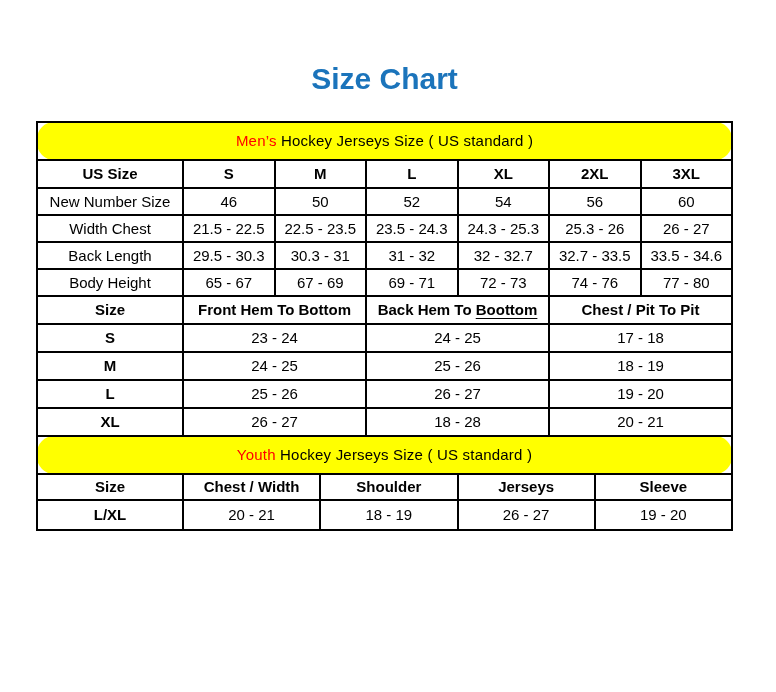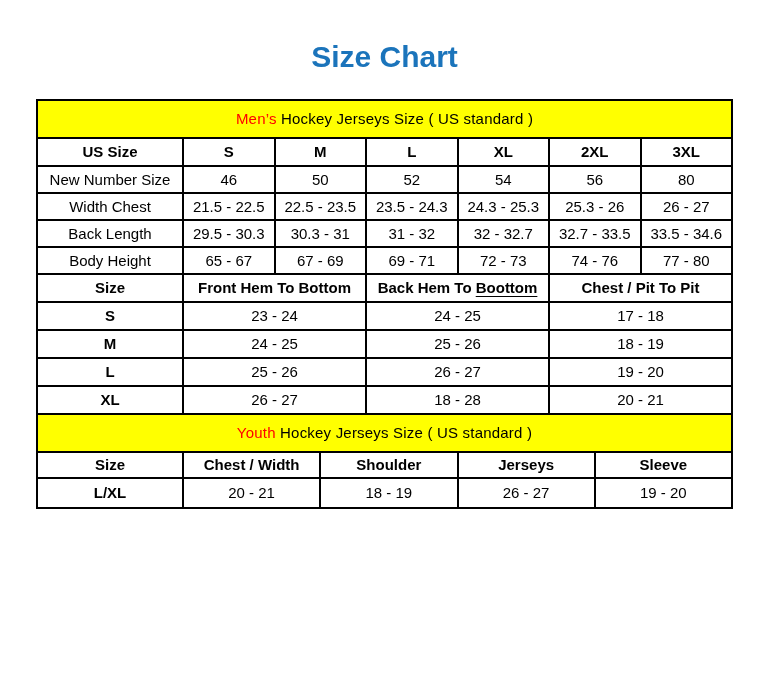--- a/index.html
+++ b/index.html
@@ -8,21 +8,21 @@
     width:776px; height:692px;
     font-family:"Liberation Sans", sans-serif;
     color:#000000;
     overflow:hidden;
   }
   .page { position:relative; width:776px; height:692px; background:#ffffff; }
   .title {
     display:block;
     width:697px;
     margin-left:36px;
-    padding-top:40px;
+    padding-top:62px;
     text-align:center;
     font-size:30px;
     line-height:1.15;
     font-weight:bold;
     color:#1B74BB;
   }
   .tables { width:697px; margin:24px 0 0 36px; }
   table.size-table {
     border-collapse:collapse;
     table-layout:fixed;
@@ -41,20 +41,21 @@
   }
   .size-table th { font-weight:bold; }
   .size-table td { font-weight:normal; }
   .label-col { width:146px; }
   .banner-cell {
     background:#FFFF00;
     height:38px;
     font-size:17px;
     font-weight:bold;
     letter-spacing:0.2px;
+    border-radius:17px;
   }
   .banner-highlight { color:#FF0000; }
   .header-row th { height:28px; }
   .data-row td { height:27px; }
   .t-womens .data-row td { height:28px; }
   .t-youth .header-row th { height:26px; }
   .t-youth .data-row td { height:30px; }
   .row-label.bold { font-weight:bold; }
   .wavy {
     text-decoration-line:underline;
@@ -94,21 +95,21 @@
             <th>2XL</th>
             <th>3XL</th>
           </tr>
           <tr class="data-row">
             <td class="row-label">New Number Size</td>
             <td>46</td>
             <td>50</td>
             <td>52</td>
             <td>54</td>
             <td>56</td>
-            <td>80</td>
+            <td>60</td>
           </tr>
           <tr class="data-row">
             <td class="row-label">Width Chest</td>
             <td>21.5 - 22.5</td>
             <td>22.5 - 23.5</td>
             <td>23.5 - 24.3</td>
             <td>24.3 - 25.3</td>
             <td>25.3 - 26</td>
             <td>26 - 27</td>
           </tr>

